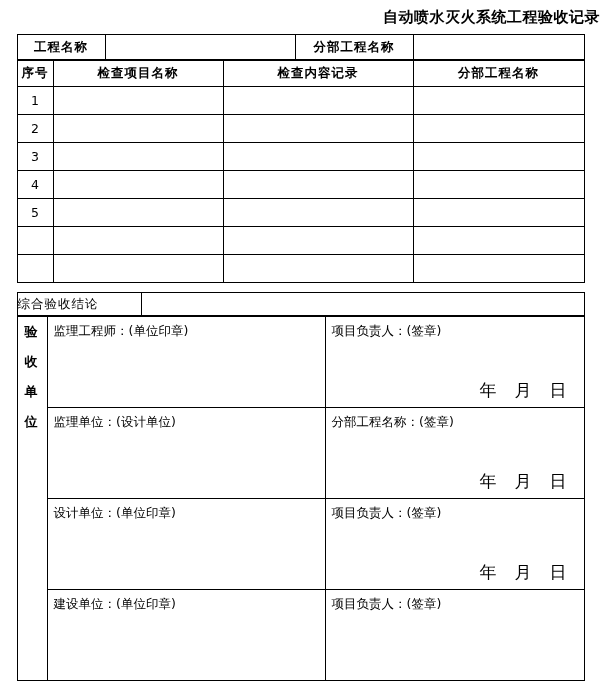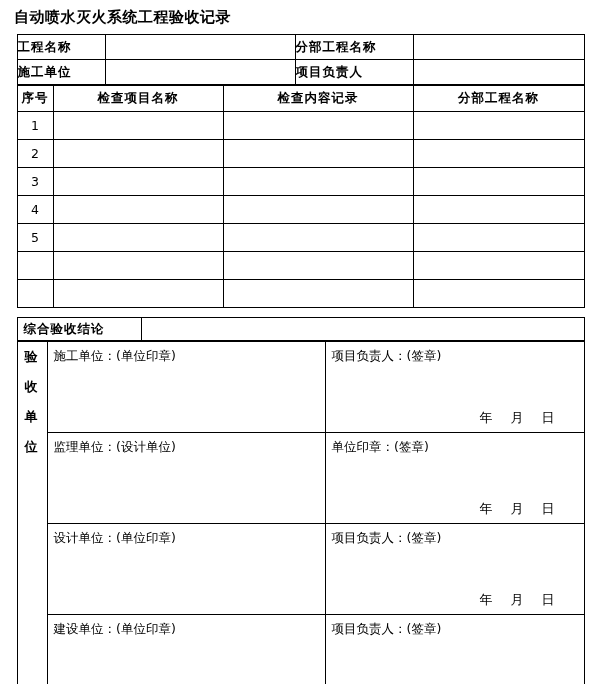--- a/index.html
+++ b/index.html
@@ -14,45 +14,45 @@
     color: #000;
     overflow: hidden;
   }
   .page {
     position: relative;
     width: 600px;
     height: 684px;
     box-sizing: border-box;
   }
   .title {
-    text-align: left;
+    text-align: right;
     font-size: 15px;
     font-weight: bold;
     letter-spacing: 0.5px;
     padding-top: 8px;
     padding-bottom: 7px;
-    padding-left: 14px;
   }
   .sheet {
     width: 567px;
     margin: 0 auto;
   }
   table {
     border-collapse: collapse;
     width: 100%;
     table-layout: fixed;
   }
   td {
     border: 1px solid #000;
     font-size: 12.5px;
     padding: 0;
     vertical-align: middle;
     height: 23px;
   }
   .lbl {
+    text-align: center;
     font-weight: bold;
     white-space: nowrap;
     letter-spacing: 1px;
   }
   .blank { background: #fff; }
 
   
   .hdr td { height: 24px; }
 
   
@@ -66,23 +66,23 @@
     text-align: center;
     font-size: 12.5px;
   }
   .itemrow td { height: 27px; }
   .emptyrow td { height: 27px; }
 
   
   .concl-wrap { margin-top: 9px; }
   .concl-table td { height: 22px; }
   .concl-label {
-    font-weight: bold;
+    font-weight: normal;
     text-align: left;
-    padding-left: 6px;
+    padding-left: 0;
     letter-spacing: 1px;
   }
 
   
   .acc-table td {
     vertical-align: top;
   }
   .vert-label {
     width: 30px;
     text-align: center;
@@ -97,23 +97,23 @@
     position: relative;
     height: 84px;
     padding: 6px 0 0 6px;
     font-size: 12.5px;
   }
   .sig-cell .top {
     display: block;
   }
   .date-line {
     position: absolute;
-    right: 20px;
+    right: 8px;
     bottom: 5px;
-    font-size: 13px;
+    font-size: 17px;
     letter-spacing: 0px;
   }
   .date-line i {
     font-style: normal;
     padding: 0 9px;
   }
 </style>
 </head>
 <body>
 
@@ -128,26 +128,20 @@
         <col style="width:88px">
         <col style="width:190px">
         <col style="width:118px">
         <col style="width:171px">
       </colgroup>
       <tbody>
         <tr>
           <td class="lbl">工程名称</td>
           <td class="blank"></td>
           <td class="lbl">分部工程名称</td>
-          <td class="blank"></td>
-        </tr>
-        <tr>
-          <td class="lbl">施工单位</td>
-          <td class="blank"></td>
-          <td class="lbl">项目负责人</td>
           <td class="blank"></td>
         </tr>
       </tbody>
     </table>
 
     <table class="items">
       <colgroup>
         <col style="width:36px">
         <col style="width:170px">
         <col style="width:190px">
@@ -229,35 +223,35 @@
       </colgroup>
       <tbody>
         <tr>
           <td class="vert-label" rowspan="4">
             <span>验</span>
             <span>收</span>
             <span>单</span>
             <span>位</span>
           </td>
           <td class="sig-cell">
-            <span class="top">施工单位：(单位印章)</span>
+            <span class="top">监理工程师：(单位印章)</span>
           </td>
           <td class="sig-cell">
             <span class="top">项目负责人：(签章)</span>
             <span class="date-line">
               <i>年</i><i>月</i><i>日</i>
             </span>
           </td>
         </tr>
         <tr>
           <td class="sig-cell">
             <span class="top">监理单位：(设计单位)</span>
           </td>
           <td class="sig-cell">
-            <span class="top">单位印章：(签章)</span>
+            <span class="top">分部工程名称：(签章)</span>
             <span class="date-line">
               <i>年</i><i>月</i><i>日</i>
             </span>
           </td>
         </tr>
         <tr>
           <td class="sig-cell">
             <span class="top">设计单位：(单位印章)</span>
           </td>
           <td class="sig-cell">

